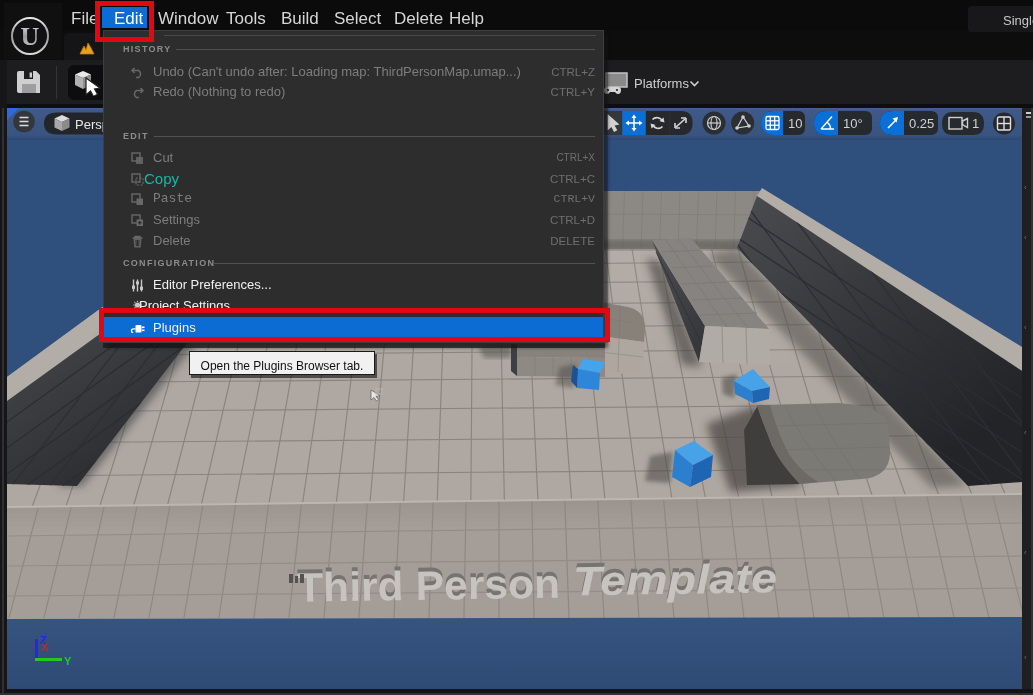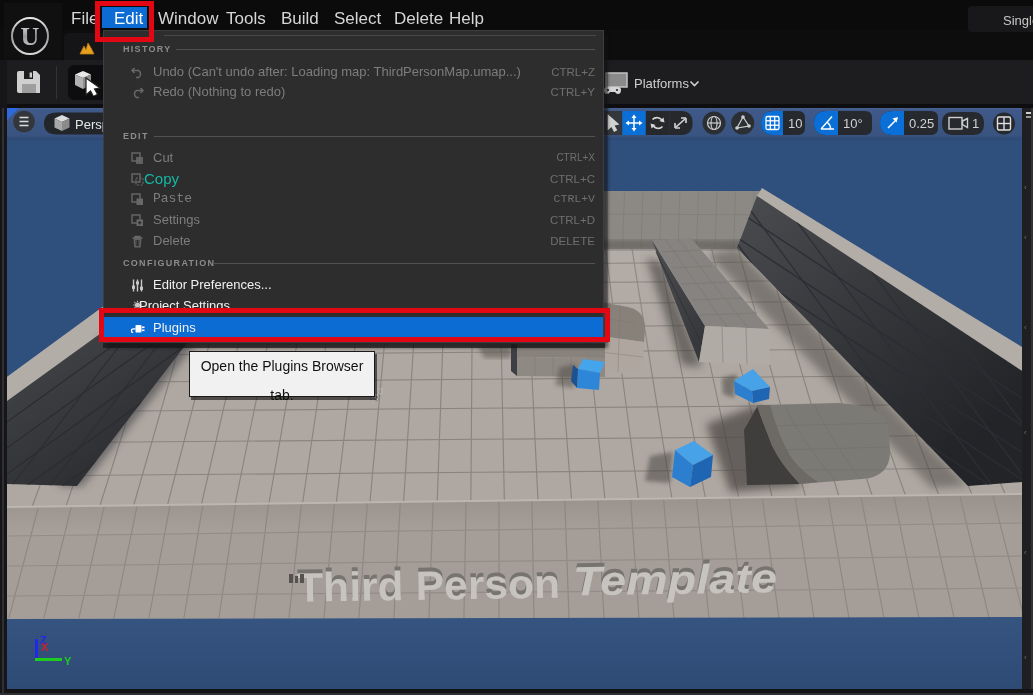--- a/index.html
+++ b/index.html
@@ -610,16 +610,16 @@
             </g>
             <path d="M5.5,7.8 L3.5,7.8 Q1.5,7.8 1.5,9.8 Q1.5,11.8 3.2,11.4" stroke="#ffffff" stroke-width="1.3" fill="none"></path>
           </svg></span>
         <span style="position:absolute;left:49px;top:0;line-height:21.4px;font-size:13px;color:#f0f0f0;white-space:nowrap">Plugins</span>
       </div>
  </div>
 
  <div class="abs" style="left:103px;top:343px;width:502px;height:5px;background:rgba(22,22,24,0.72)"></div>
  <div class="abs" style="left:604px;top:34px;width:4px;height:309px;background:rgba(22,22,24,0.28)"></div>
 
- <div class="abs" style="left:189px;top:351px;width:186px;height:46px;background:#f1f1f1;border:1px solid #1a1a1a;box-shadow:2px 3px 0 rgba(0,0,0,0.55);color:#111;font-size:14px;line-height:29px;text-align:center">Open the Plugins Browser tab.</div>
+ <div class="abs" style="left:189px;top:351px;width:186px;height:24px;background:#f1f1f1;border:1px solid #1a1a1a;box-shadow:2px 3px 0 rgba(0,0,0,0.55);color:#111;font-size:12px;line-height:29px;text-align:center">Open the Plugins Browser tab.</div>
 
  <div class="abs" style="left:95px;top:1px;width:59px;height:41px;border:5px solid #e30613"></div>
  <div class="abs" style="left:99px;top:308px;width:511px;height:34px;border:5px solid #e30613"></div>
 </div>
 </body></html>

